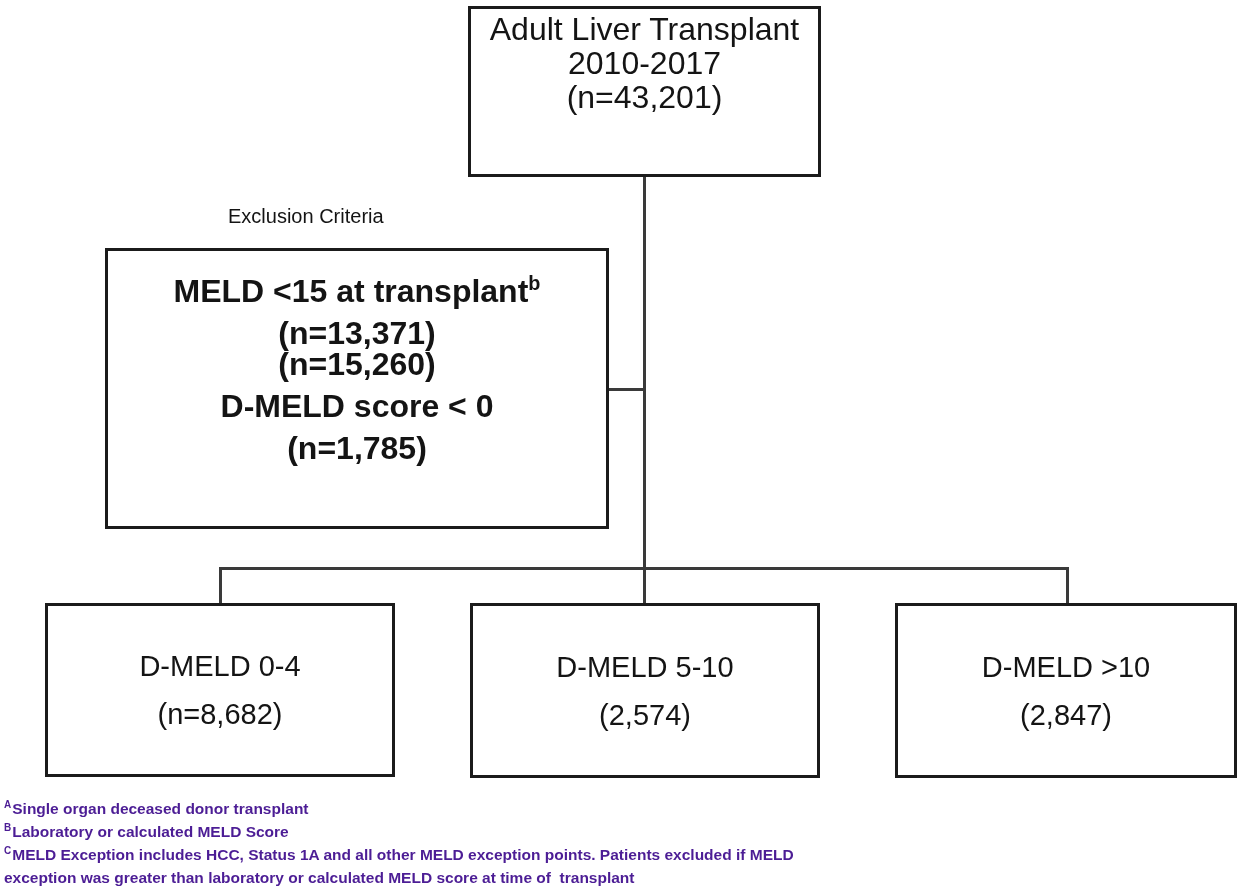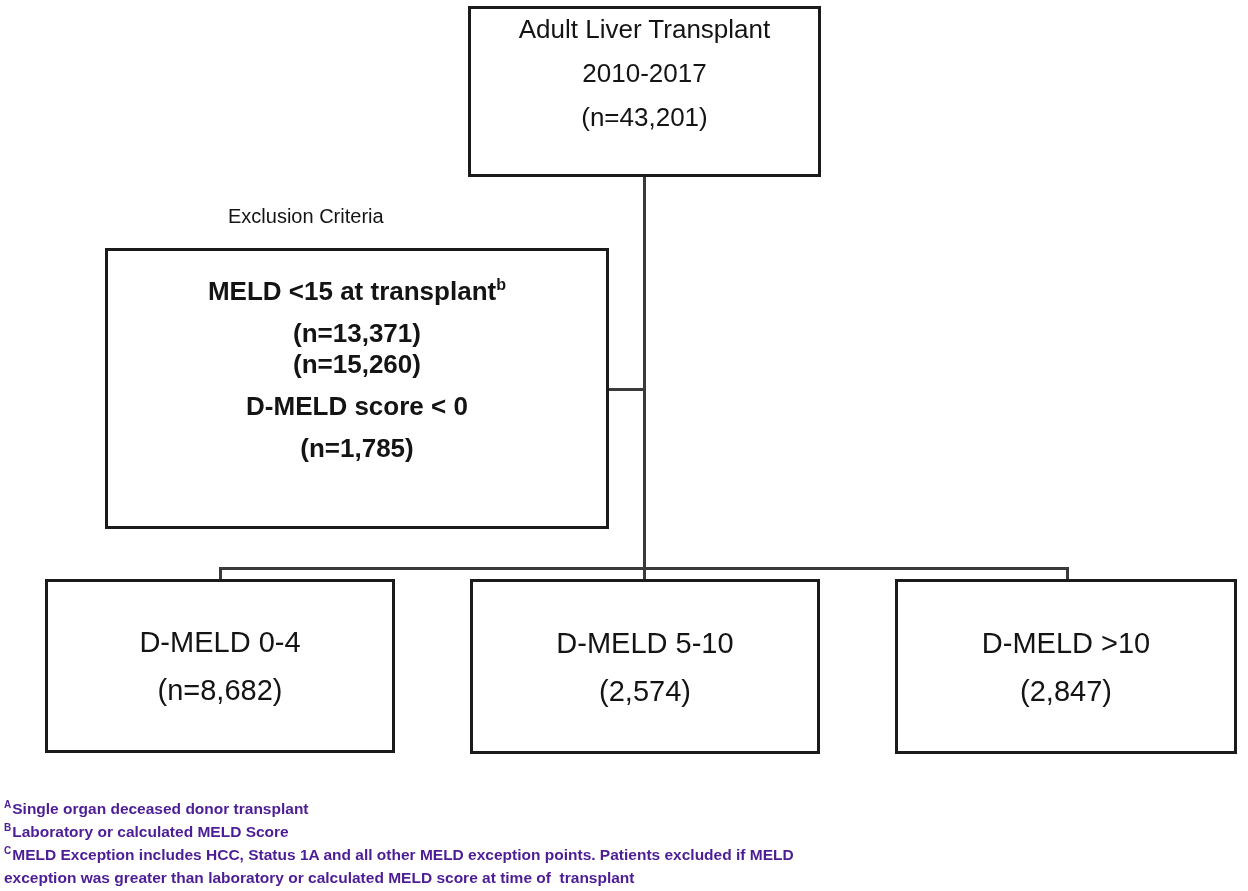--- a/index.html
+++ b/index.html
@@ -12,35 +12,35 @@
     color:#141414;
     overflow:hidden;
   }
   .node {
     position:absolute;
     border:3px solid #1b1b1b;
     background:#ffffff;
     display:flex; flex-direction:column;
     align-items:center; text-align:center;
   }
-  .ln { font-size:26px; line-height:34px; white-space:nowrap; }
+  .ln { font-size:32px; line-height:34px; white-space:nowrap; }
   sup.marker { font-size:0.62em; vertical-align:super; line-height:0; }
 
   
   .top-node { left:468px; top:6px; width:353px; height:171px; justify-content:flex-start; padding-top:3px; }
-  .top-node .sp { margin-top:10px; }
+  .top-node .sp { }
 
   
   .excl-heading { position:absolute; left:228px; top:202px; font-size:20px; line-height:28px; white-space:nowrap; }
   .excl-node { left:105px; top:248px; width:504px; height:281px; justify-content:flex-start; padding-top:19px;font-weight:bold; }
   .excl-node .ln { line-height:42px; }
   .excl-node .tight { margin-top:-11px; }
 
   
-  .group-node { top:579px; height:175px; justify-content:center; gap:14px; }
+  .group-node { top:603px; height:175px; justify-content:center; gap:14px; }
   .group-node .ln { font-size:29px; line-height:34px; }
   .g1 { left:45px;  width:350px; height:174px; }
   .g2 { left:470px; width:350px; }
   .g3 { left:895px; width:342px; }
 
   
   .cline { position:absolute; background:#3a3a3a; }
   .stem        { left:643px; top:177px; width:3px;   height:426px; }
   .excl-link   { left:608px; top:388px; width:37px;  height:3px;  }
   .h-bar       { left:219px; top:567px; width:850px; height:3px;  }

